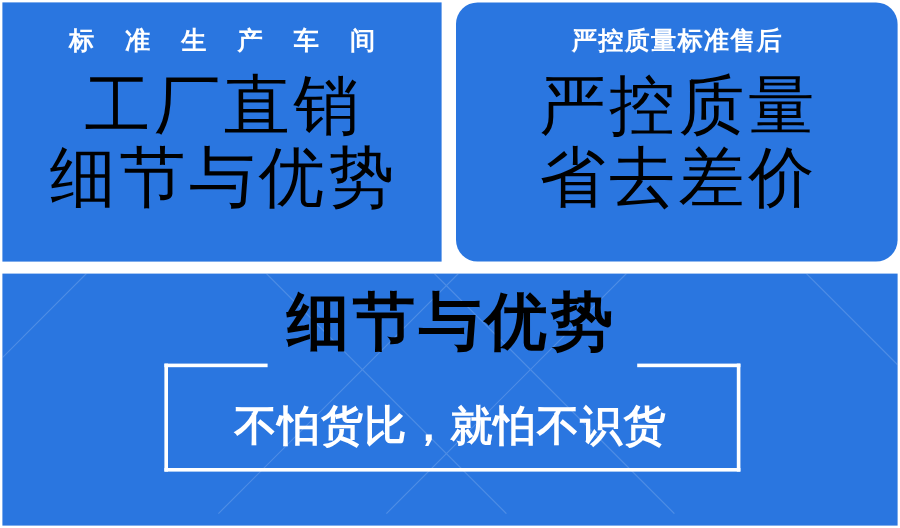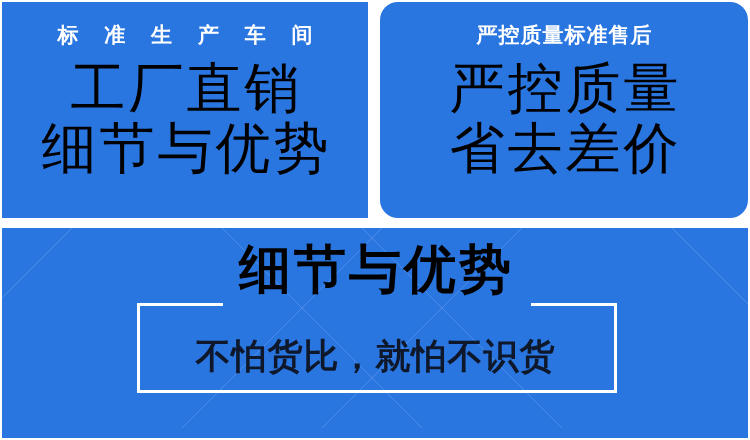--- a/index.html
+++ b/index.html
@@ -133,21 +133,21 @@
     letter-spacing: 3px;
     text-indent: 3px;
     white-space: nowrap;
   }
   .bottom-sub {
     position: absolute;
     left: 0;
     right: 0;
     top: 110px;     
     text-align: center;
-    color: #0f172a;
+    color: #ffffff;
     font-size: 35px;
     font-weight: 900;
     line-height: 1;
     letter-spacing: 1px;
     text-indent: 1px;
     white-space: nowrap;
   }
 </style>
 </head>
 <body>

